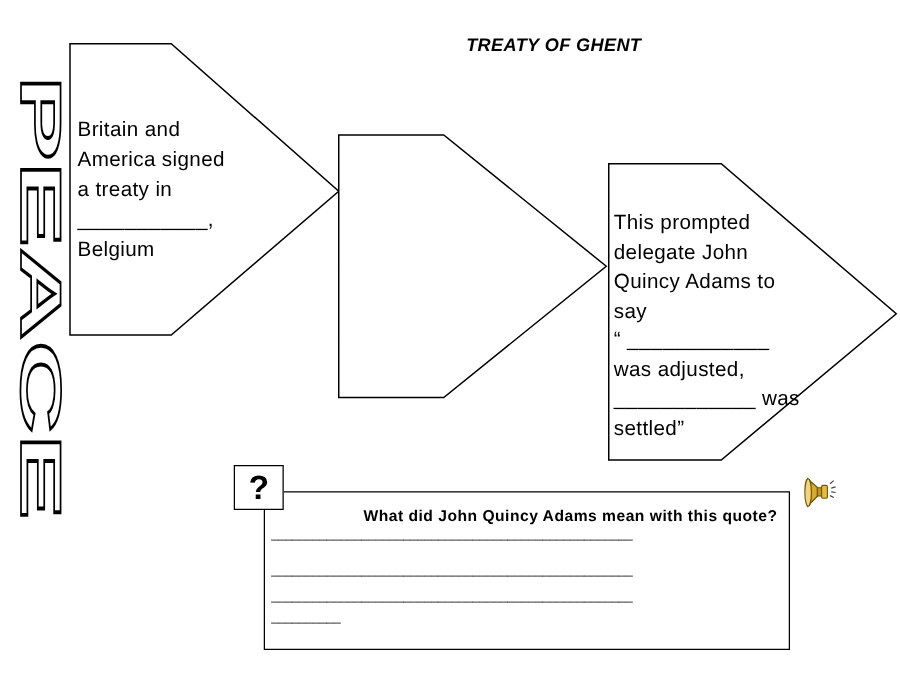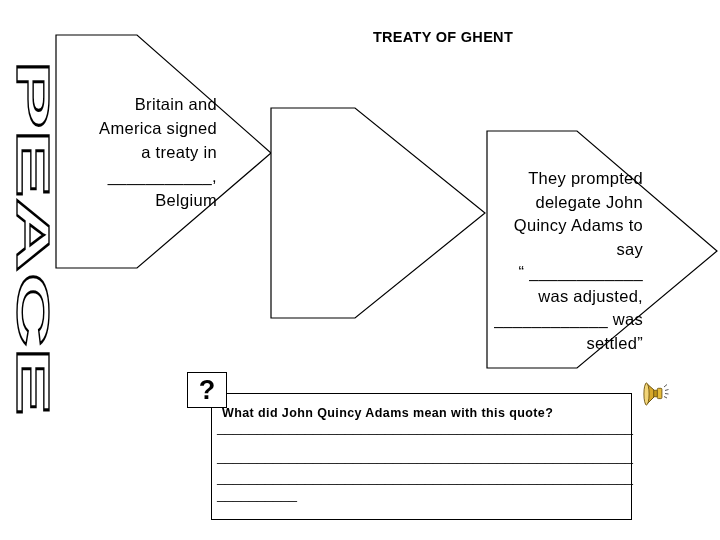--- a/index.html
+++ b/index.html
@@ -3,48 +3,48 @@
 <meta charset="utf-8">
 <style>
   html,body { margin:0; padding:0; background:#e8e8e8; }
   .slide {
     position:relative; width:720px; height:540px; background:#ffffff;
     font-family:"Liberation Sans", sans-serif; color:#000; overflow:hidden;
     margin:0 auto;
   }
   .title {
     position:absolute; left:303px; top:29px; width:280px; text-align:center;
-    font-weight:bold; font-size:14.5px; letter-spacing:0.3px;
+    font-weight:bold; font-size:14.5px; letter-spacing:0.3px;font-style:italic;
   }
   .shape { position:absolute; }
   .peace-svg { position:absolute; left:13px; top:55px; }
   .arrow-text {
     position:absolute; white-space:pre-line; font-size:16.5px;
-    line-height:24px; letter-spacing:0.3px;text-align:right;
+    line-height:24px; letter-spacing:0.3px;
   }
   #arrow-text-1 { left:62px;  top:92px;  width:155px; }
   #arrow-text-2 { left:280px; top:136px; width:145px; line-height:24.5px; }
   #arrow-text-3 { left:491px; top:167px; width:152px; line-height:23.5px; }
   .answer-box {
     position:absolute; left:211px; top:393px; width:421px; height:127px;
     border:1.6px solid #000; box-sizing:border-box; background:#fff;
   }
   .qmark-box {
     position:absolute; left:187px; top:372px; width:40px; height:36px;
     background:#fff; border:1.7px solid #000; box-sizing:border-box;
     display:flex; align-items:center; justify-content:center;
   }
   .qmark-glyph { font-weight:bold; font-size:27px; line-height:27px; }
   .question-text {
     position:absolute; left:222px; top:406px; width:400px;
-    font-size:12.5px; font-weight:bold; letter-spacing:0.4px;
+    font-size:12.5px; font-weight:bold; letter-spacing:0.4px;text-align:right;
   }
   .blank-line {
-    position:absolute; left:217px; font-size:16px; line-height:14px;
-    white-space:pre; letter-spacing:0;font-family:Liberation Serif, serif;
+    position:absolute; left:217px; font-size:10px; line-height:14px;
+    white-space:pre; letter-spacing:0;
   }
   #blank-1 { top:421px; }
   #blank-2 { top:450px; }
   #blank-3 { top:471px; }
   #blank-4 { top:488px; }
   .audio-icon { position:absolute; left:643px; top:380px; cursor:pointer; }
 </style>
 </head>
 <body>
 
@@ -64,21 +64,21 @@
   </svg>
   <svg class="shape" style="left:486px; top:130px;" width="233" height="240" viewBox="0 0 233 240">
     <polygon points="1,1 91,1 231,121 91,238 1,238" fill="#ffffff" stroke="#000000" stroke-width="1.2"></polygon>
   </svg>
 
   <div class="arrow-text" id="arrow-text-1">Britain and
 America signed
 a treaty in
 ___________,
 Belgium</div>
-  <div class="arrow-text" id="arrow-text-3">They prompted
+  <div class="arrow-text" id="arrow-text-3">This prompted
 delegate John
 Quincy Adams to
 say
 “ ____________
 was adjusted,
 ____________ was
 settled”</div>
 
   <div class="answer-box"></div>
   <div class="question-text">What did John Quincy Adams mean with this quote?</div>

